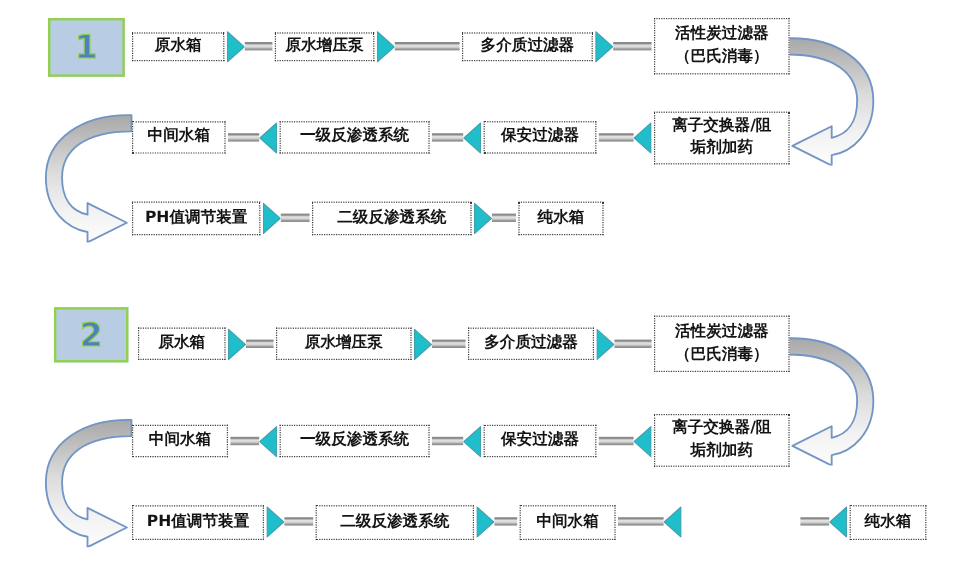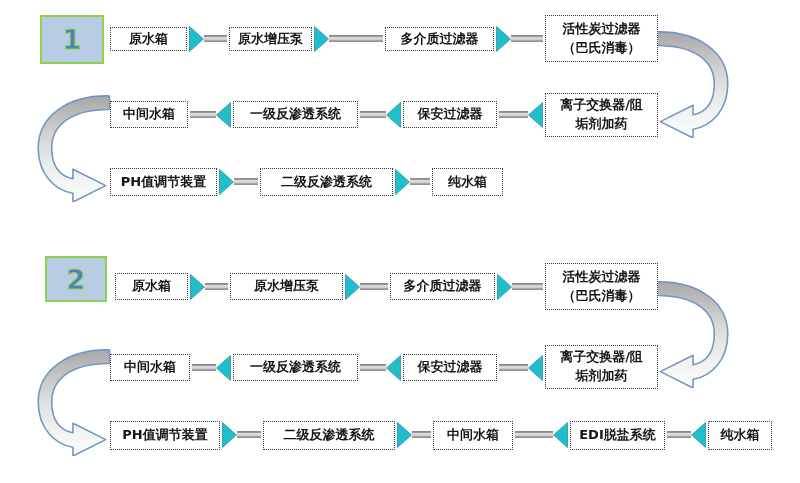--- a/index.html
+++ b/index.html
@@ -132,21 +132,20 @@
     <svg width="15" height="26" viewBox="0 0 15 26" class="tri" style="left: 386px; top: 355px;">
       <polygon points="14.5,0.5 0.5,13 14.5,25.5" fill="#1fbeca" stroke="#44a0b0" stroke-width="1"></polygon>
     </svg>
     <div class="hline" style="left: 499px; top: 364px; width: 29px; height: 7px;"></div>
     <svg width="15" height="26" viewBox="0 0 15 26" class="tri" style="left: 528px; top: 355px;">
       <polygon points="14.5,0.5 0.5,13 14.5,25.5" fill="#1fbeca" stroke="#44a0b0" stroke-width="1"></polygon>
     </svg>
     <div class="flow-box" style="left: 110px; top: 421px; width: 110px; height: 29px;">PH值调节装置</div>
     <div class="flow-box" style="left: 263px; top: 421px; width: 132px; height: 29px;">二级反渗透系统</div>
     <div class="flow-box" style="left: 433px; top: 421px; width: 80px; height: 29px;">中间水箱</div>
-    <div class="flow-box" style="left: 570px; top: 421px; width: 95px; height: 29px;">EDI脱盐系统</div>
     <div class="flow-box" style="left: 708px; top: 421px; width: 64px; height: 29px;">纯水箱</div>
     <svg width="15" height="26" viewBox="0 0 15 26" class="tri" style="left: 222px; top: 422px;">
       <polygon points="0.5,0.5 14.5,13 0.5,25.5" fill="#1fbeca" stroke="#44a0b0" stroke-width="1"></polygon>
     </svg>
     <div class="hline" style="left: 237px; top: 431px; width: 24px; height: 7px;"></div>
     <svg width="15" height="26" viewBox="0 0 15 26" class="tri" style="left: 397px; top: 422px;">
       <polygon points="0.5,0.5 14.5,13 0.5,25.5" fill="#1fbeca" stroke="#44a0b0" stroke-width="1"></polygon>
     </svg>
     <div class="hline" style="left: 412px; top: 431px; width: 19px; height: 7px;"></div>
     <div class="hline" style="left: 515px; top: 431px; width: 38px; height: 7px;"></div>

